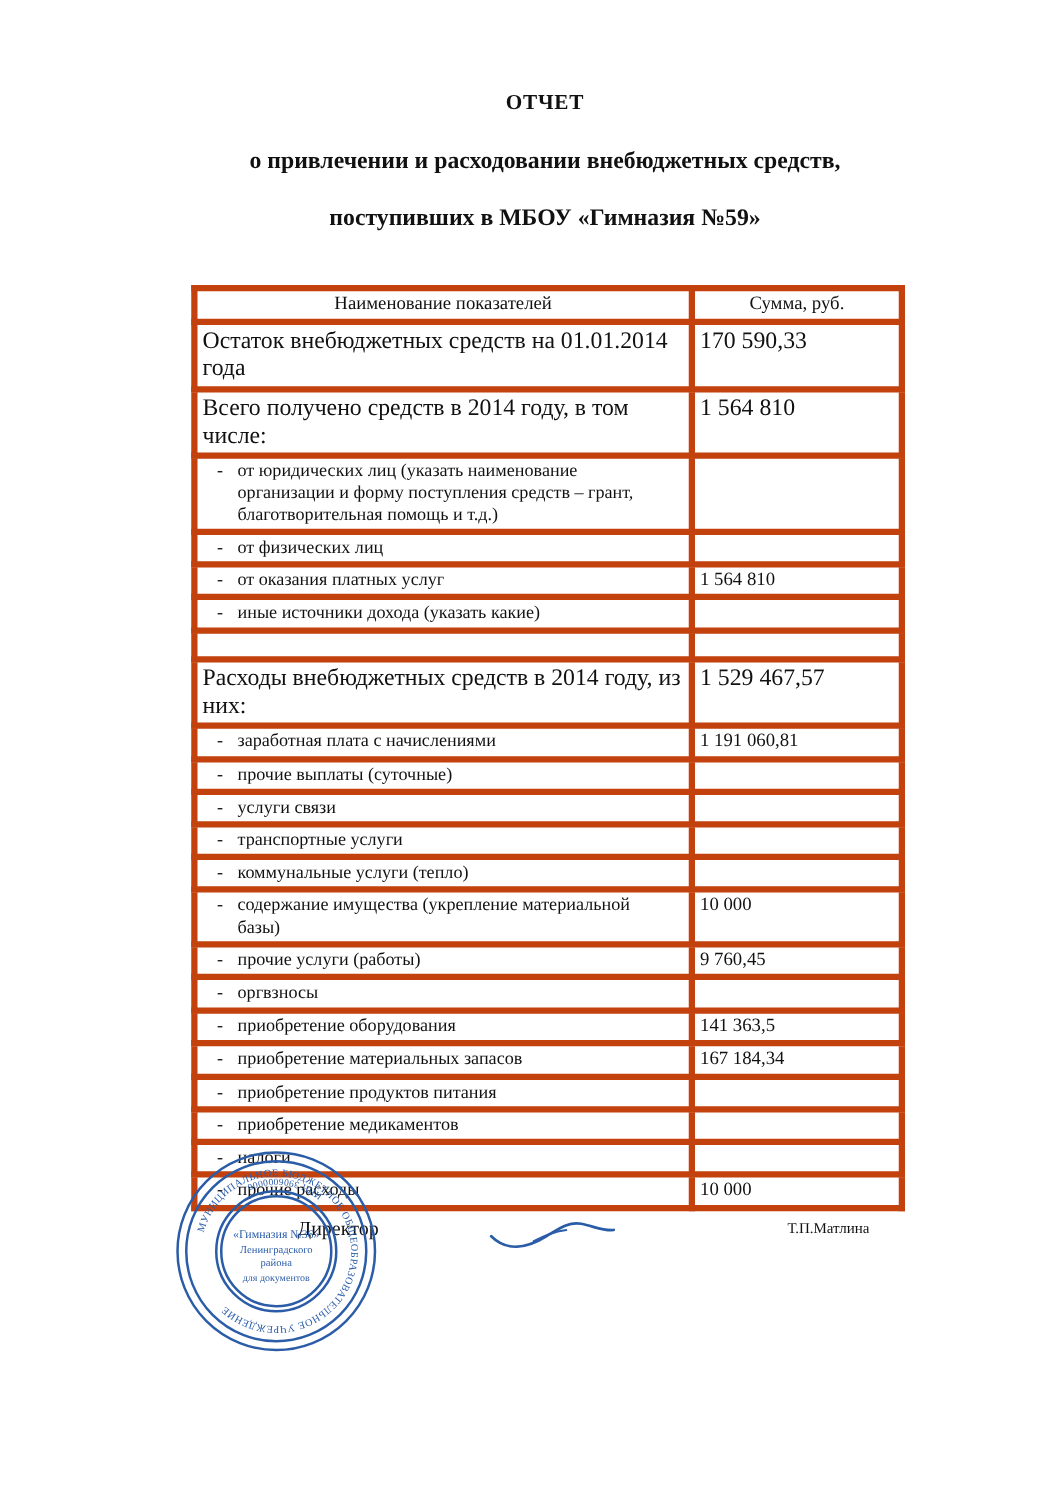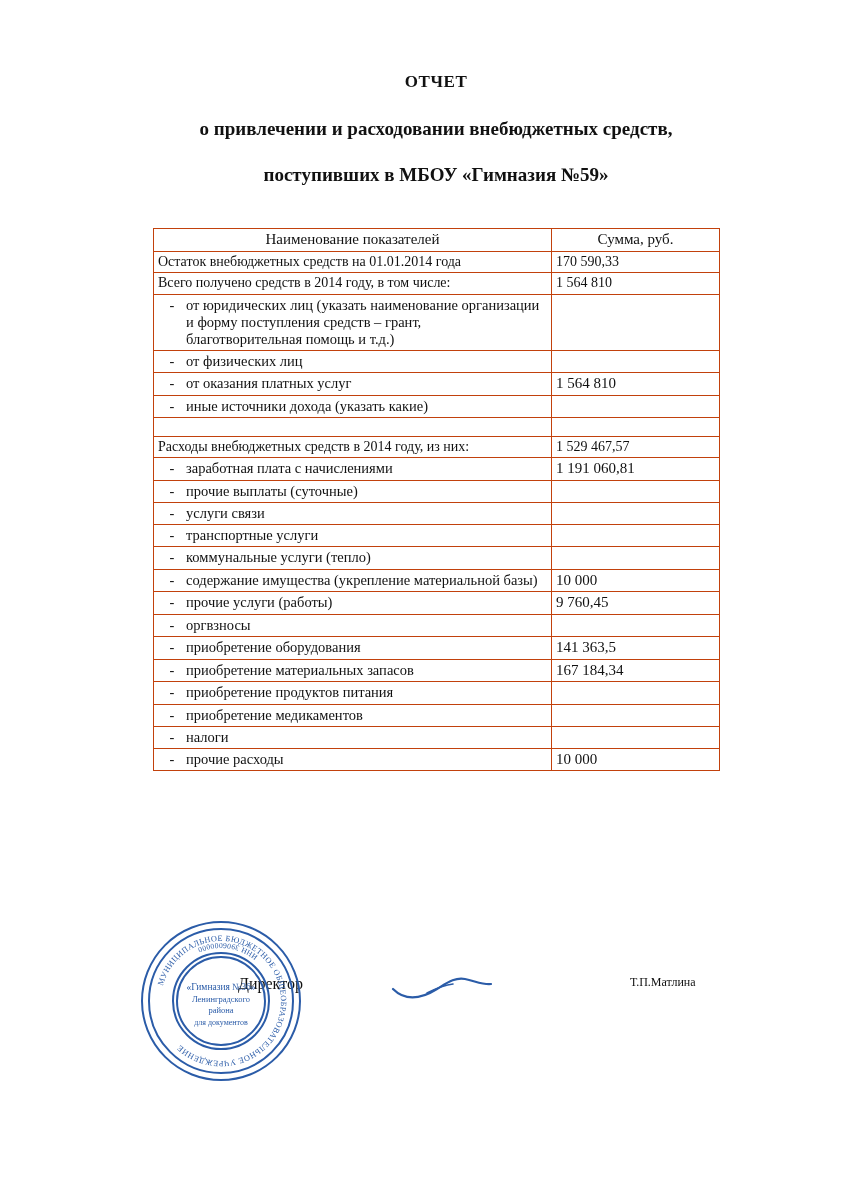--- a/index.html
+++ b/index.html
@@ -46,38 +46,38 @@
   table.report {
     position: absolute;
     top: 228px;
     left: 141px;
     width: 566px;
     border-collapse: collapse;
     table-layout: fixed;
     font-size: 14.5px;
   }
   table.report td, table.report th {
-    border: 1px solid #c2410c;
+    border: 5px solid #c2410c;
     padding: 2px 4px;
     vertical-align: top;
     font-weight: normal;
     line-height: 1.18;
   }
   col.c-name { width: 398px; }
   col.c-sum  { width: 168px; }
 
   .head-cell {
     text-align: center;
     font-size: 15px;
     padding-top: 3px;
     padding-bottom: 3px;
   }
   .bold-row td {
     font-weight: bold;
-    font-size: 14px;
+    font-size: 19px;
   }
   .sum {
     text-align: left;
     font-family: "Liberation Serif", serif;
     font-size: 15px;
     font-weight: normal;
     white-space: nowrap;
   }
   .bold-row .sum { font-weight: normal; }
 

